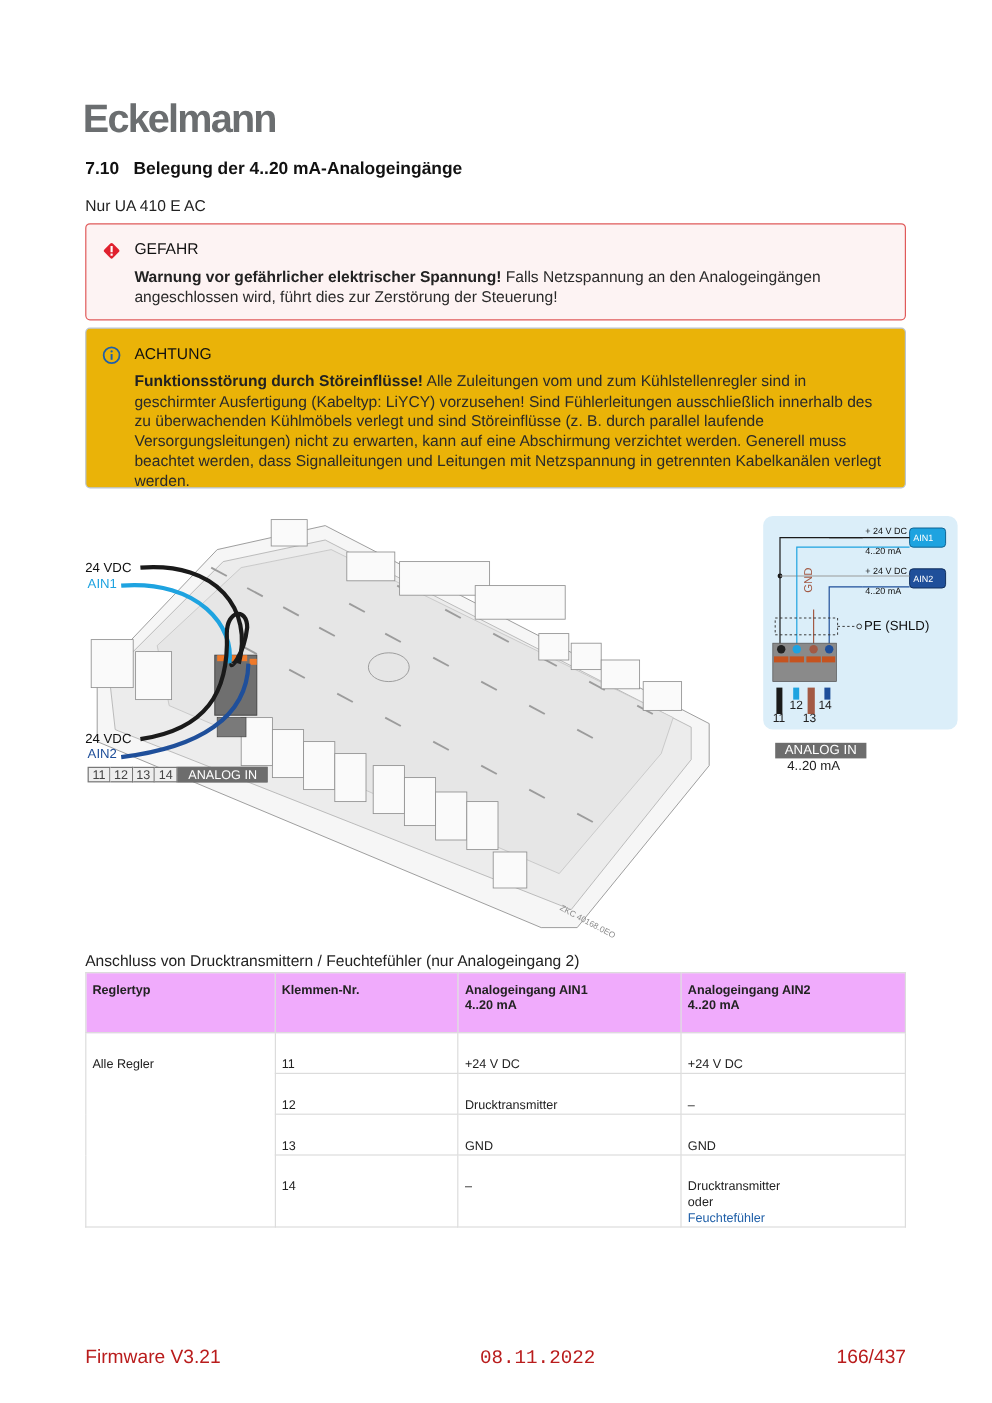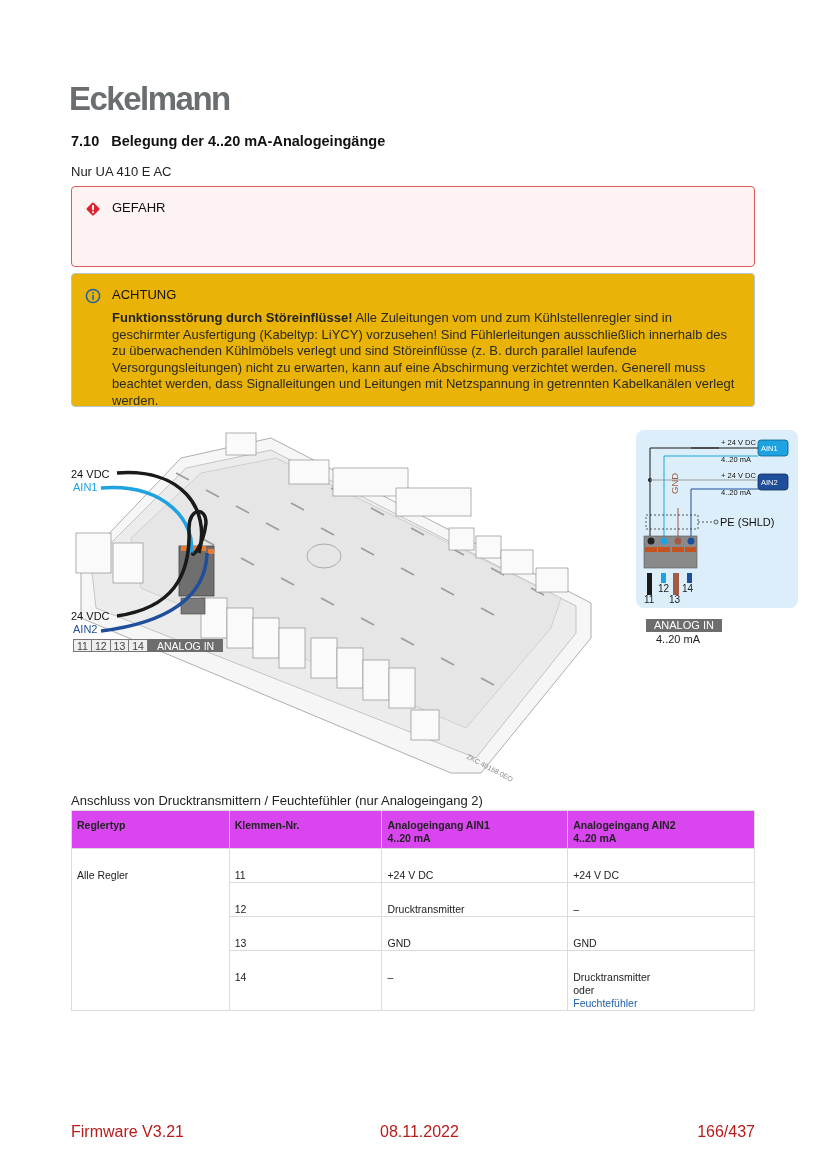--- a/index.html
+++ b/index.html
@@ -18,48 +18,49 @@
   .notice .body b { color: #222; }
 
   .figure { position: absolute; left: 71px; top: 428px; width: 690px; height: 360px; }
   .schematic { position: absolute; left: 525px; top: 2px; width: 162px; height: 178px; background: #dbeef9; border-radius: 8px; margin-left: 40px; }
   .analog-badge { position: absolute; left: 575px; top: 191px; background: #6d6d6d; color: #fff; font-size: 11px; padding: 0 8px; height: 13px; line-height: 13px; }
   .analog-sub { position: absolute; left: 585px; top: 205px; font-size: 11px; color: #222; }
 
   .table-caption { position: absolute; left: 71px; top: 793px; font-size: 13px; color: #222; }
   table.pin { position: absolute; left: 71px; top: 810px; width: 684px; border-collapse: collapse; font-size: 10.5px; }
   table.pin th, table.pin td { border: 1px solid #dcdcdc; text-align: left; vertical-align: top; padding: 0 5px; }
-  table.pin th { background: #d946ef; font-weight: bold; height: 38px; padding-top: 8px; box-sizing: border-box; line-height: 13px; color: #222; }
+  table.pin th { background: #f0abfc; font-weight: bold; height: 50px; padding-top: 8px; box-sizing: border-box; line-height: 13px; color: #222; }
   table.pin td { height: 26px; padding-top: 20px; box-sizing: border-box; line-height: 13px; color: #222; }
   table.pin td.merged { border-bottom: 1px solid #dcdcdc; }
   .link { color: #1f5fa8; }
 
   .footer { position: absolute; top: 1123px; font-size: 16px; color: #b91c1c; }
   .footer.left { left: 71px; }
-  .footer.center { left: 380px; }
+  .footer.center { left: 400px; font-family: Liberation Mono, monospace; }
   .footer.right { right: 72px; }
 </style>
 </head>
 <body>
 
 <div class="logo">Eckelmann</div>
 
 <div class="section-title">
   <span class="num">7.10</span>
   <span>Belegung der 4..20 mA-Analogeingänge</span>
 </div>
 <div class="subtitle">Nur UA 410 E AC</div>
 
 <div class="notice danger">
   <svg class="icon" viewBox="0 0 16 16">
     <rect x="3" y="3" width="10" height="10" rx="1.5" transform="rotate(45 8 8)" fill="#e0202e"></rect>
     <rect x="7.1" y="4" width="1.8" height="5.2" fill="#fff"></rect>
     <rect x="7.1" y="10.3" width="1.8" height="1.8" fill="#fff"></rect>
   </svg>
   <div class="head">GEFAHR</div>
+  <div class="body"><b>Warnung vor gefährlicher elektrischer Spannung!</b><span> Falls Netzspannung an den Analogeingängen angeschlossen wird, führt dies zur Zerstörung der Steuerung!</span></div>
 </div>
 
 <div class="notice caution">
   <svg class="icon" viewBox="0 0 16 16">
     <circle cx="8" cy="8" r="6.6" fill="none" stroke="#1f5fa8" stroke-width="1.5"></circle>
     <rect x="7.2" y="7" width="1.6" height="4.8" fill="#1f5fa8"></rect>
     <circle cx="8" cy="4.9" r="0.95" fill="#1f5fa8"></circle>
   </svg>
   <div class="head">ACHTUNG</div>
   <div class="body"><b>Funktionsstörung durch Störeinflüsse!</b><span> Alle Zuleitungen vom und zum Kühlstellenregler sind in geschirmter Ausfertigung (Kabeltyp: LiYCY) vorzusehen! Sind Fühlerleitungen ausschließlich innerhalb des zu überwachenden Kühlmöbels verlegt und sind Störeinflüsse (z. B. durch parallel laufende Versorgungsleitungen) nicht zu erwarten, kann auf eine Abschirmung verzichtet werden. Generell muss beachtet werden, dass Signalleitungen und Leitungen mit Netzspannung in getrennten Kabelkanälen verlegt werden.</span></div>

